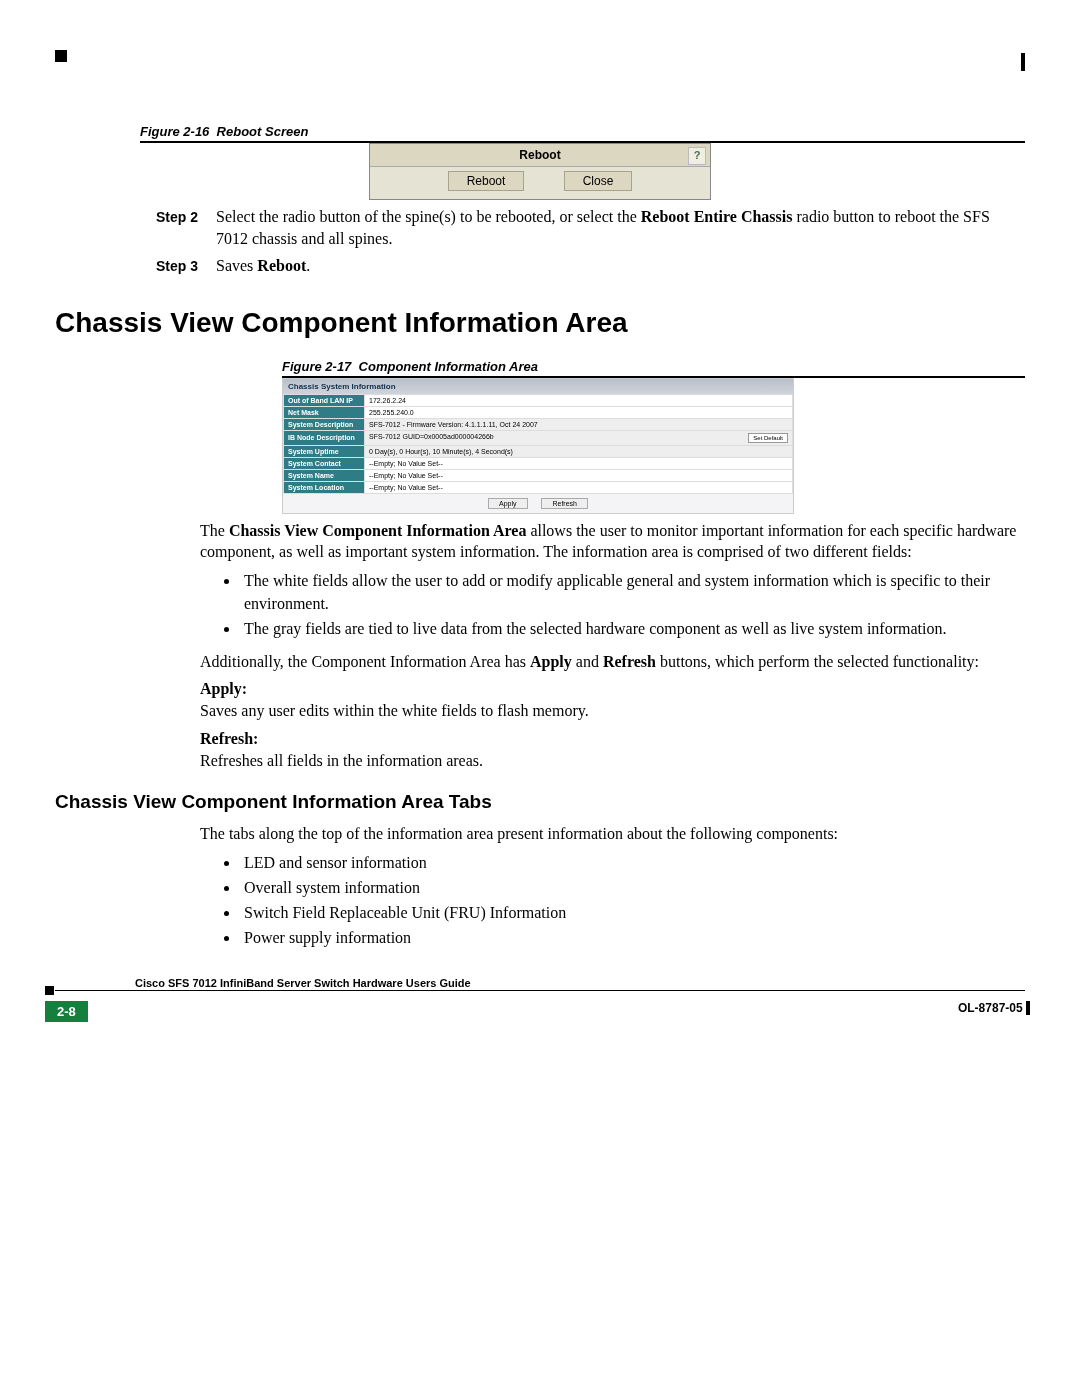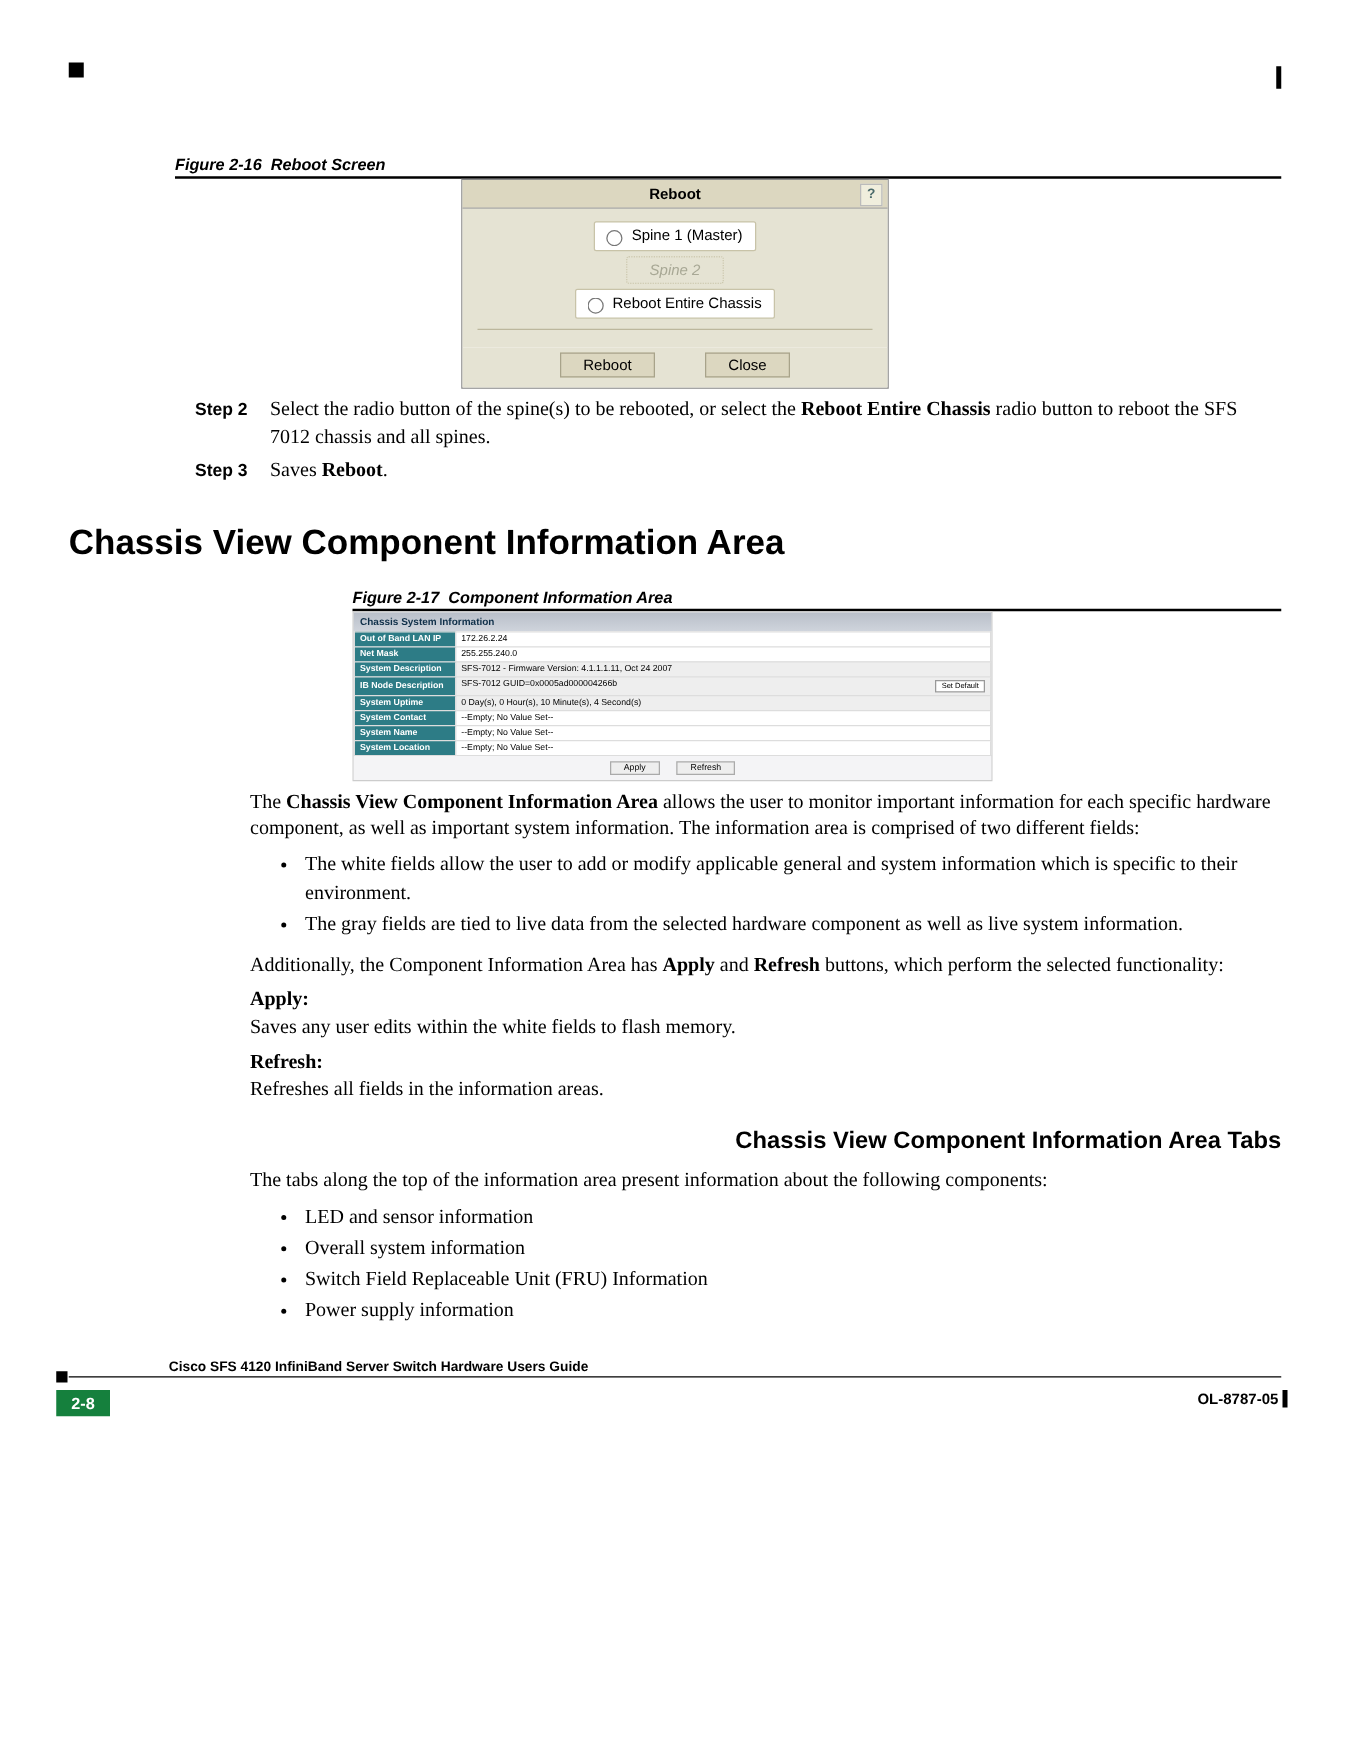--- a/index.html
+++ b/index.html
@@ -112,21 +112,20 @@
     font-weight: bold;
     font-size: 28px;
     margin: 30px 0 20px 0;
   }
   h2.subsection {
     font-family: Arial, Helvetica, sans-serif;
     font-weight: bold;
     font-size: 19px;
     color: #000;
     margin: 20px 0 10px 0;
-    text-align: right;
   }
 
   
   .chassis-panel {
     margin: 0 0 6px 227px;
     border: 1px solid #ccc;
     width: 510px;
     font-family: Verdana, Arial, sans-serif;
     font-size: 7px;
   }
@@ -207,34 +206,20 @@
 
   <div class="fig-label">
     <span>Figure 2-16</span>&nbsp;&nbsp;<span>Reboot Screen</span>
   </div>
   <hr class="fig-line">
 
   <div class="reboot-dialog">
     <div class="titlebar">
       <span>Reboot</span>
       <span class="help-icon">?</span>
-    </div>
-    <div class="body-area">
-      <div class="reboot-opt">
-        <input type="radio" name="rb" style="">
-        <span>Spine 1 (Master)</span>
-      </div><br>
-      <div class="reboot-opt disabled">
-        <span>Spine 2</span>
-      </div><br>
-      <div class="reboot-opt">
-        <input type="radio" name="rb" style="">
-        <span>Reboot Entire Chassis</span>
-      </div>
-      <hr>
     </div>
     <div class="btn-row">
       <span class="dlg-btn">Reboot</span>
       <span class="dlg-btn">Close</span>
     </div>
   </div>
 
   <div class="step-row">
     <span class="step-label">Step 2</span>
     <span class="step-text">
@@ -319,17 +304,17 @@
   <ul class="body-list" id="tabs-list">
       <li>LED and sensor information</li>
       <li>Overall system information</li>
       <li>Switch Field Replaceable Unit (FRU) Information</li>
       <li>Power supply information</li>
     </ul>
 
   <hr class="foot-rule">
   <div class="foot-line">
     <div class="foot-sq-lead"></div>
-    <span class="foot-booktitle">Cisco SFS 4120 InfiniBand Server Switch Hardware Users Guide</span>
+    <span class="foot-booktitle">Cisco SFS 7012 InfiniBand Server Switch Hardware Users Guide</span>
     <span class="foot-pagebox">2-8</span>
     <span class="foot-doc"><span>OL-8787-05</span>&nbsp;<span style="display:inline-block;width:4px;height:14px;background:#000;vertical-align:middle"></span></span>
   </div>
 </div>
 
 </body></html>

